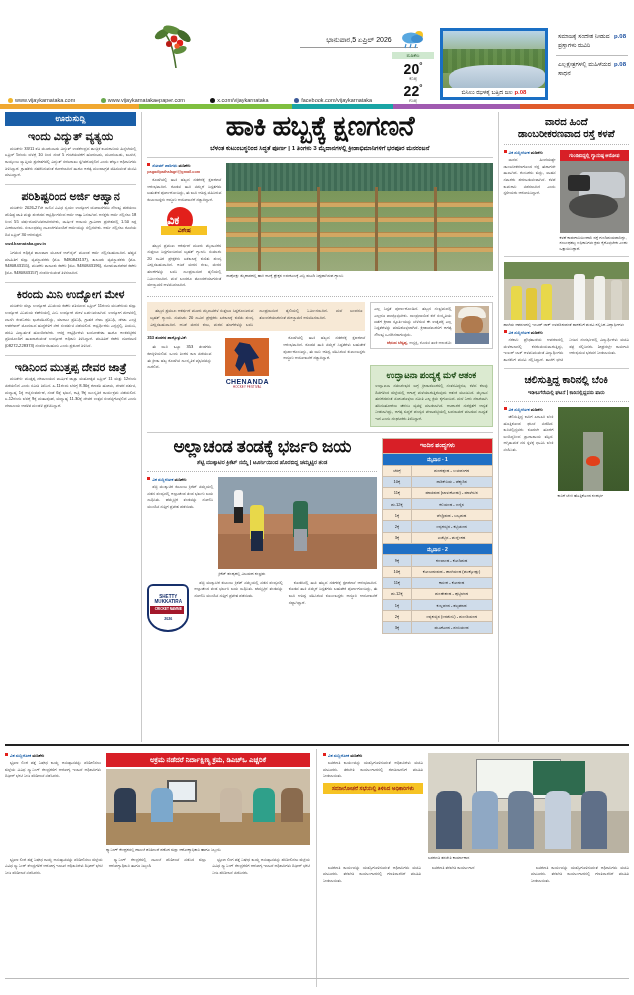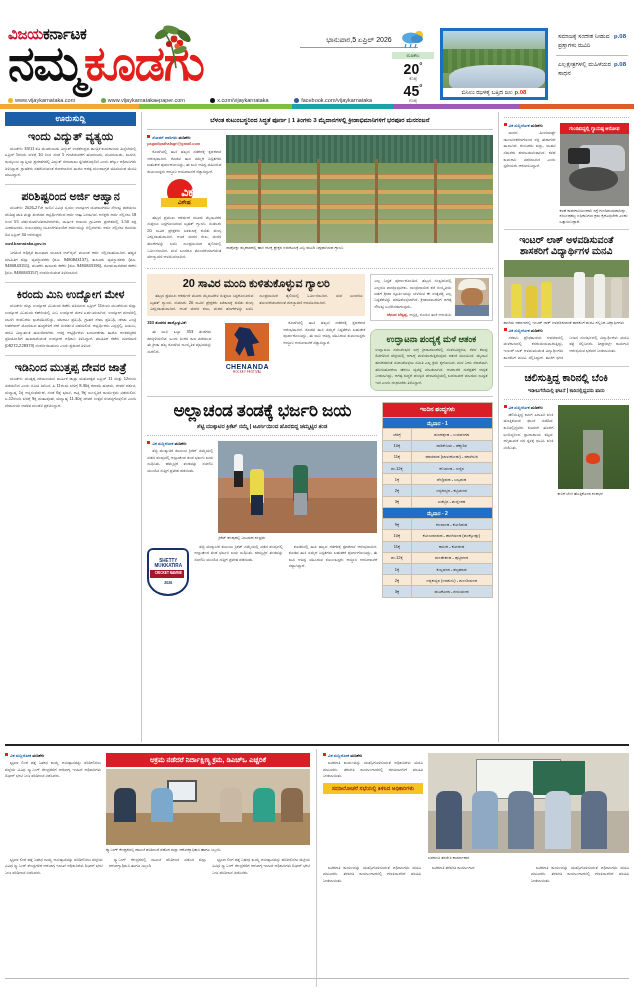--- a/index.html
+++ b/index.html
@@ -79,21 +79,21 @@
   .byline .plc { color:#111; }
 
   
   .mega-hl { font-size:27px; font-weight:900; text-align:center; color:#111; line-height:1.04; letter-spacing:-.6px; }
   .mega-sub { font-size:6.2px; text-align:center; color:#111; margin-top:4px; font-weight:600;}
   .two-col { column-count:2; column-gap:6px; }
   .three-col { column-count:3; column-gap:6px; }
 
   .vk-badge { position:relative; width:46px; height:34px; margin:3px auto 2px; }
   .vk-badge .circ { position:absolute; left:6px; top:0; width:26px; height:26px; border-radius:50%;
-      background:#e2201b; color:#fff; font-size:11px; font-weight:900; text-align:right; line-height:26px; }
+      background:#e2201b; color:#fff; font-size:11px; font-weight:900; text-align:left; line-height:26px; }
   .vk-badge .rib { position:absolute; left:0; top:19px; width:46px; background:#f6c324; color:#7a1f16;
       font-size:6px; font-weight:800; text-align:center; padding:1px 0; }
 
   .photo { background:#cfd6c8; position:relative; overflow:hidden; }
   .ph-cap { font-size:4px; color:#333; line-height:1.4; padding:2px 0 0; }
 
   
   .scaff { background:linear-gradient(#6f8f4e,#9bab7c); }
   .scaff .net { position:absolute; left:0; top:0; width:100%; height:26%;
       background:repeating-linear-gradient(90deg,#3f6b55 0 3px,#4e7a62 3px 6px); }
@@ -184,28 +184,20 @@
 
   .footrule { position:absolute; left:5px; top:978px; width:624px; height:1px; background:#bbb; }
 </style>
 </head>
 <body>
 
 <div class="page">
 
   <div class="masthead">
 
-    <div class="mast-left">
-      <div class="vk-brand">
-        <span class="red">ವಿಜಯ</span><span class="blk">ಕರ್ನಾಟಕ</span>
-      </div>
-      <div class="mast-title">
-        <span class="t-blk">ನಮ್ಮ</span><span class="t-red">ಕೂಡಗು</span>
-      </div>
-    </div>
 
     <svg class="sprig" viewBox="0 0 52 46">
       <path d="M26 44 C24 30 22 18 14 8" stroke="#4a7030" stroke-width="1.6" fill="none"></path>
       <ellipse cx="12" cy="10" rx="8" ry="4" fill="#4f7a32" transform="rotate(-30 12 10)"></ellipse>
       <ellipse cx="22" cy="6" rx="9" ry="4" fill="#5e8c3c" transform="rotate(15 22 6)"></ellipse>
       <ellipse cx="34" cy="12" rx="8" ry="4" fill="#436b2b" transform="rotate(40 34 12)"></ellipse>
       <ellipse cx="30" cy="26" rx="7" ry="3.5" fill="#5e8c3c" transform="rotate(-20 30 26)"></ellipse>
       <circle cx="24" cy="15" r="3.4" fill="#d1241b"></circle>
         <circle cx="30" cy="19" r="3.2" fill="#e2201b"></circle>
       <circle cx="19" cy="20" r="3" fill="#b81a14"></circle>
@@ -221,21 +213,21 @@
           <ellipse cx="11" cy="8" rx="9" ry="5.5" fill="#58a8e0"></ellipse>
           <ellipse cx="17" cy="9" rx="6" ry="4" fill="#3f8fd0"></ellipse>
           <line x1="6" y1="14" x2="5" y2="18" stroke="#3f8fd0" stroke-width="1.2"></line>
           <line x1="11" y1="14" x2="10" y2="18" stroke="#3f8fd0" stroke-width="1.2"></line>
           <line x1="16" y1="14" x2="15" y2="18" stroke="#3f8fd0" stroke-width="1.2"></line>
         </svg>
       </div>
       <span class="w-city">ಮಡಿಕೇರಿ</span>
       <div class="w-tmp"><span>20</span><sup>°</sup></div>
       <span class="w-lbl">ಕನಿಷ್ಠ</span>
-      <div class="w-tmp"><span>45</span><sup>°</sup></div>
+      <div class="w-tmp"><span>22</span><sup>°</sup></div>
       <span class="w-lbl">ಗರಿಷ್ಠ</span>
     </div>
 
     <div class="mast-photo">
       <div class="sky"></div>
       <div class="trees"></div>
       <div class="river"></div>
       <div class="mp-cap">
         <span>ಬಿಸಿಲು ಝಳಕ್ಕೆ ಬತ್ತಿದ ಜಲ</span>
         <span class="pg">p.08</span>
@@ -292,20 +284,21 @@
         <div class="hl-s">ಇಡಿನಿಂದ ಮುತ್ತಪ್ಪ ದೇವರ ಜಾತ್ರೆ</div>
         <div class="body-txt">
             <p>ಮಡಿಕೇರಿ: ಮುತ್ತಪ್ಪ ದೇವಾಲಯದ ವಾರ್ಷಿಕ ಜಾತ್ರಾ ಮಹೋತ್ಸವ ಏಪ್ರಿಲ್ 11 ಮತ್ತು 12ರಂದು ನಡೆಯಲಿದೆ ಎಂದು ಸಮಿತಿ ತಿಳಿಸಿದೆ. ಏ.11ರಂದು ಬೆಳಗ್ಗೆ 8.30ಕ್ಕೆ ಗಣಪತಿ ಹೋಮ, ದೇವರ ದರ್ಶನ, ಮಧ್ಯಾಹ್ನ 1ಕ್ಕೆ ಅನ್ನಸಂತರ್ಪಣೆ, ಸಂಜೆ 6ಕ್ಕೆ ಭಜನೆ, ರಾತ್ರಿ 9ಕ್ಕೆ ಸಾಂಸ್ಕೃತಿಕ ಕಾರ್ಯಕ್ರಮ ನಡೆಯಲಿದೆ. ಏ.12ರಂದು ಬೆಳಗ್ಗೆ 9ಕ್ಕೆ ಮಹಾಪೂಜೆ, ಮಧ್ಯಾಹ್ನ 11.30ಕ್ಕೆ ದೇವರ ಉತ್ಸವ ಸಂಪನ್ನಗೊಳ್ಳಲಿದೆ ಎಂದು ದೇವಾಲಯ ಆಡಳಿತ ಮಂಡಳಿ ಪ್ರಕಟಿಸಿದ್ದಾರೆ.</p>
           </div>
       </div>
 
       <div class="vr"></div>
 
       <div class="col-c">
 
+        <div class="mega-hl">ಹಾಕಿ ಹಬ್ಬಕ್ಕೆ ಕ್ಷಣಗಣನೆ</div>
         <div class="mega-sub">ಬೆಳಂತ ಕುಟುಂಬಸ್ಥರಿಂದ ಸಿದ್ಧತೆ ಪೂರ್ಣ | 1 ತಿಂಗಳು 3 ಮೈದಾನಗಳಲ್ಲಿ ಕ್ರೀಡಾಭಿಮಾನಿಗಳಿಗೆ ಭರಪೂರ ಮನರಂಜನೆ</div>
         <div class="rule"></div>
 
         <div style="display:flex;gap:5px;">
           <div style="width:74px;">
             <div class="byline">
               <i class="sq"></i><span>ಸೋಮ್ ಪಾಠಿಗಳು</span>
               <span class="plc">ಮಡಿಕೇರಿ</span>
             </div>
             <div style="font-size:3.8px;color:#c0392b;font-weight:700;margin-bottom:3px;">pagadipathalagri@gmail.com</div>
@@ -337,21 +330,20 @@
             </div>
             <div class="ph-cap">ನಾಪೋಕ್ಲು ಮೈದಾನದಲ್ಲಿ ಹಾಕಿ ಆಟಕ್ಕೆ ಪ್ರೇಕ್ಷರ ಅನುಕೂಲಕ್ಕೆ ಎದ್ದಿ ಮೂಡಿ ಸಿದ್ಧವಾಗಿರುವ ಗ್ಯಾಲರಿ</div>
           </div>
         </div>
 
         <div class="rule-d"></div>
 
         <div style="display:flex;gap:5px;">
           <div style="width:218px;">
             <div style="background:#f7e9d6;padding:3px;">
-              <div style="font-size:11px;font-weight:800;color:#111;text-align:center;line-height:1.15;">20 ಸಾವಿರ ಮಂದಿ ಕುಳಿತುಕೊಳ್ಳುವ ಗ್ಯಾಲರಿ</div>
               <div class="body-txt two-col" style="margin-top:3px;">
                 <p>ಹಬ್ಬದ ಪ್ರಮುಖ ಆಕರ್ಷಣೆ ಮೂರು ಮೈದಾನಗಳ ಸುತ್ತಲೂ ಸಿದ್ಧಗೊಂಡಿರುವ ಬೃಹತ್ ಗ್ಯಾಲರಿ. ಸುಮಾರು 20 ಸಾವಿರ ಪ್ರೇಕ್ಷಕರು ಏಕಕಾಲಕ್ಕೆ ಕುಳಿತು ಪಂದ್ಯ ವೀಕ್ಷಿಸಬಹುದಾಗಿದೆ. ಅಡಿಕೆ ಮರದ ಕಂಬ, ಮರದ ಹಲಗೆಗಳನ್ನು ಬಳಸಿ ಸಾಂಪ್ರದಾಯಿಕ ಶೈಲಿಯಲ್ಲಿ ನಿರ್ಮಿಸಲಾಗಿದೆ. ಮಳೆ ಬಂದರೂ ತೊಂದರೆಯಾಗದಂತೆ ಮೇಲ್ಛಾವಣಿ ಅಳವಡಿಸಲಾಗಿದೆ.</p>
               </div>
             </div>
 
             <div style="display:flex;gap:5px;margin-top:4px;">
               <div class="body-txt" style="width:64px;">
                 <p style="text-indent:0;font-weight:700;color:#111;">353 ತಂಡಗಳ ಪಾಲ್ಗೊಳ್ಳುವಿಕೆ:</p>
                 <p>ಈ ಬಾರಿ ಒಟ್ಟು 353 ತಂಡಗಳು ಕಣಕ್ಕಿಳಿಯಲಿವೆ. ಒಂದು ತಿಂಗಳ ಕಾಲ ನಡೆಯುವ ಈ ಕ್ರೀಡಾ ಹಬ್ಬ ಕೊಡಗಿನ ಸಾಂಸ್ಕೃತಿಕ ವೈಭವವನ್ನು ಸಾರಲಿದೆ.</p>
               </div>
@@ -375,21 +367,21 @@
                 <div class="skin"></div>
                 <div class="shirt"></div>
               </div>
               <div class="qhead">ಎಲ್ಲ ಸಿದ್ಧತೆ ಪೂರ್ಣಗೊಂಡಿದೆ. ಹಬ್ಬದ ಸಂಭ್ರಮದಲ್ಲಿ ಎಲ್ಲರೂ ಪಾಲ್ಗೊಳ್ಳಬೇಕು. ಸಾಂಪ್ರದಾಯಿಕ ಕಲೆ ಸಂಸ್ಕೃತಿಯ ಜತೆಗೆ ಕ್ರೀಡಾ ಸ್ಫೂರ್ತಿಯನ್ನು ಬೆಳೆಸುವ ಈ ಉತ್ಸವಕ್ಕೆ ಎಲ್ಲ ಸಿದ್ಧತೆಗಳನ್ನು ಮಾಡಿಕೊಳ್ಳಲಾಗಿದೆ. ಕ್ರೀಡಾಪಟುಗಳಿಗೆ ಅಗತ್ಯ ಸೌಲಭ್ಯ ಒದಗಿಸಲಾಗುವುದು.</div>
               <div class="qname">
                 <span style="color:#c0392b">ಚೆನಂದ ಬೆಳ್ಯಪ್ಪ,</span>
                 <span class="role">ಅಧ್ಯಕ್ಷ, ಕೊಡವ ಹಾಕಿ ಅಕಾಡೆಮಿ</span>
               </div>
             </div>
 
-            <div class="gbox" style="margin-top:8px;border-radius:7px;">
+            <div class="gbox" style="margin-top:16px;">
               <div class="gt">ಉದ್ಘಾಟನಾ ಪಂದ್ಯಕ್ಕೆ ಮಳೆ ಆತಂಕ</div>
               <div class="gb">ಉದ್ಘಾಟನಾ ಸಮಾರಂಭದ ಬಗ್ಗೆ ಕ್ರೀಡಾಪಟುಗಳಲ್ಲಿ ಸಂತಸವಿದ್ದರೂ, ಕಳೆದ ಕೆಲವು ದಿನಗಳಿಂದ ಜಿಲ್ಲೆಯಲ್ಲಿ ಆಗಾಗ್ಗೆ ಮಳೆಯಾಗುತ್ತಿರುವುದು ಆತಂಕ ಮೂಡಿಸಿದೆ. ಮೈದಾನ ಹದಗೆಡದಂತೆ ನೋಡಿಕೊಳ್ಳಲು ಸಮಿತಿ ಎಲ್ಲ ಕ್ರಮ ಕೈಗೊಂಡಿದೆ. ಮಳೆ ನೀರು ಸರಾಗವಾಗಿ ಹರಿದುಹೋಗಲು ಚರಂಡಿ ವ್ಯವಸ್ಥೆ ಮಾಡಲಾಗಿದೆ. ಆಟಗಾರರ ಸುರಕ್ಷತೆಗೆ ಆದ್ಯತೆ ನೀಡಲಾಗಿದ್ದು, ಅಗತ್ಯ ಬಿದ್ದರೆ ಪಂದ್ಯದ ವೇಳಾಪಟ್ಟಿಯಲ್ಲಿ ಬದಲಾವಣೆ ಮಾಡುವ ಸಾಧ್ಯತೆ ಇದೆ ಎಂದು ಸಂಘಟಕರು ತಿಳಿಸಿದ್ದಾರೆ.</div>
             </div>
           </div>
         </div>
 
         <div class="rule"></div>
 
         <div style="display:flex;gap:5px;">
           <div style="width:230px;">
@@ -511,20 +503,24 @@
               </tbody>
             </table>
           </div>
         </div>
       </div>
 
       <div class="vr"></div>
 
       <div class="col-r">
 
+        <div class="hl-s" style="font-size:10px;">
+          <span>ವಾರದ ಹಿಂದೆ</span><br>
+          <span>ಡಾಂಬರೀಕರಣವಾದ ರಸ್ತೆ ಕಳಪೆ</span>
+        </div>
         <div class="rule-d"></div>
 
         <div style="display:flex;gap:4px;">
           <div style="width:52px;">
             <div class="byline">
               <i class="sq"></i><span>ವಿಕ ಸುದ್ದಿಲೋಕ</span>
               <span class="plc">ಮಡಿಕೇರಿ</span>
             </div>
             <div class="body-txt">
                 <p>ವಾರದ ಹಿಂದೆಯಷ್ಟೇ ಡಾಂಬರೀಕರಣಗೊಂಡ ರಸ್ತೆ ಈಗಾಗಲೇ ಹಾಳಾಗಿದೆ. ಗುಂಡಿಗಳು ಬಿದ್ದು, ವಾಹನ ಸವಾರರು ಪರದಾಡುವಂತಾಗಿದೆ. ಕಳಪೆ ಕಾಮಗಾರಿ ನಡೆಸಲಾಗಿದೆ ಎಂದು ಸ್ಥಳೀಯರು ಆರೋಪಿಸಿದ್ದಾರೆ.</p>
@@ -536,24 +532,20 @@
               <div class="car"></div>
               <div class="bike"></div>
               <div class="hole"></div>
             </div>
             <div class="ph-cap">ಕಳಪೆ ಕಾಮಗಾರಿಯಿಂದಾಗಿ ರಸ್ತೆ ಗುಂಡಿಮಯವಾಗಿದ್ದು, ಸಂಬಂಧಪಟ್ಟ ಅಧಿಕಾರಿಗಳು ಕ್ರಮ ಕೈಗೊಳ್ಳಬೇಕು ಎಂದು ಒತ್ತಾಯಿಸಿದ್ದಾರೆ.</div>
           </div>
         </div>
 
         <div class="rule"></div>
 
-        <div class="hl-s" style="font-size:9.5px;">
-          <span>ಇಂಟರ್ ಲಾಕ್ ಅಳವಡಿಸುವಂತೆ</span><br>
-          <span>ಶಾಸಕರಿಗೆ ವಿದ್ಯಾರ್ಥಿಗಳ ಮನವಿ</span>
-        </div>
         <div class="photo crowd" style="height:58px;">
           <div class="r" style="left:6%;height:34px;background:#e8d84a;"></div>
           <div class="r" style="left:18%;height:32px;background:#e2c83a;"></div>
           <div class="r" style="left:30%;height:36px;background:#e8d84a;"></div>
           <div class="r" style="left:56%;height:46px;background:#f4f4f2;"></div>
           <div class="r" style="left:72%;height:44px;background:#efefea;"></div>
           <div class="r" style="left:86%;height:40px;background:#d8d4c8;"></div>
         </div>
         <div class="ph-cap">ಶಾಲೆಯ ಆವರಣದಲ್ಲಿ ಇಂಟರ್ ಲಾಕ್ ಅಳವಡಿಸುವಂತೆ ಶಾಸಕರಿಗೆ ಮನವಿ ಸಲ್ಲಿಸಿದ ವಿದ್ಯಾರ್ಥಿಗಳು</div>
         <div class="byline" style="margin-top:2px;">

